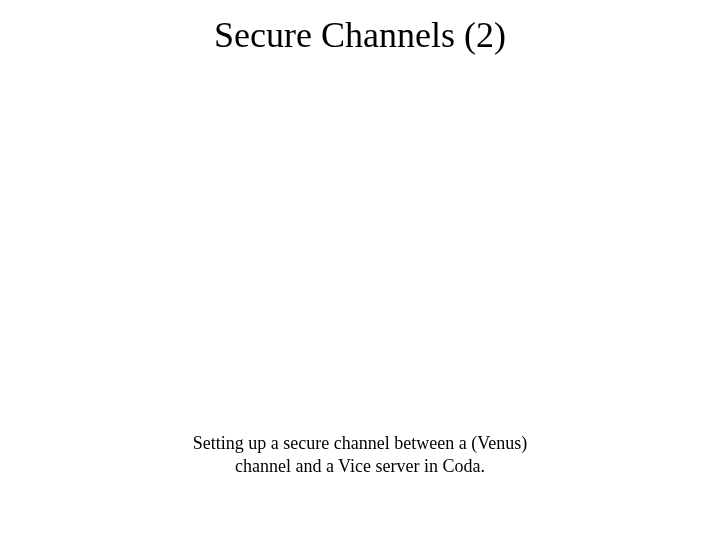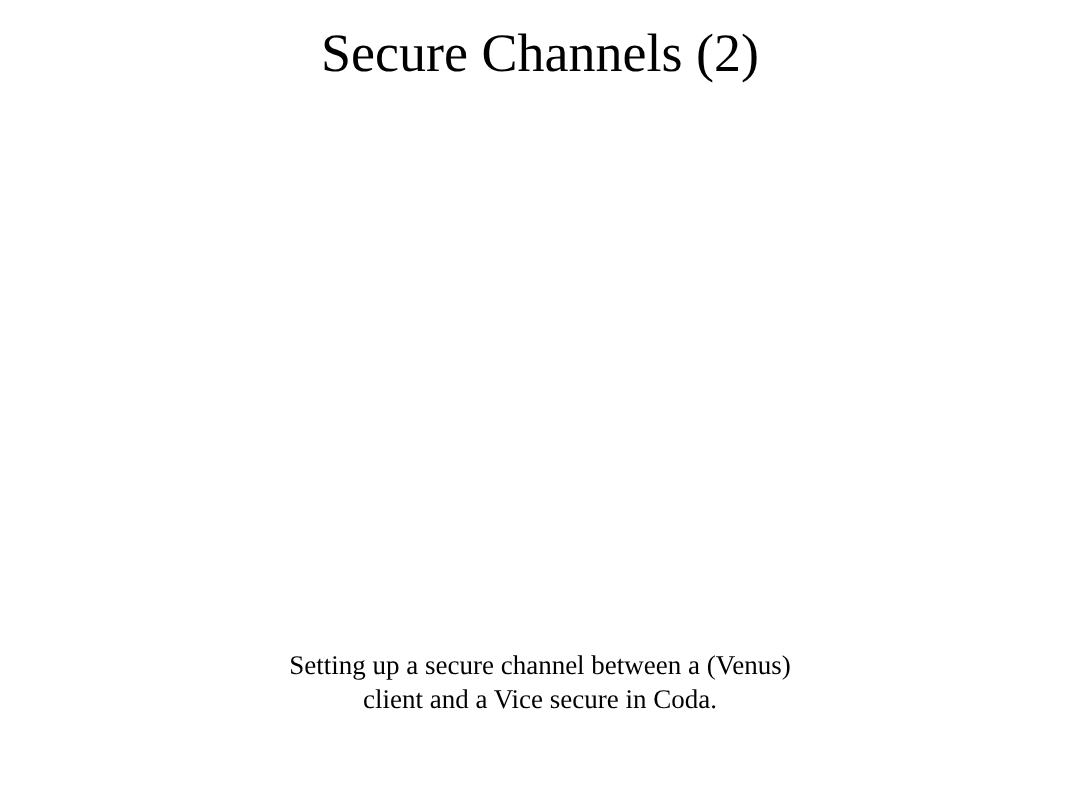--- a/index.html
+++ b/index.html
@@ -8,15 +8,15 @@
   .title { position: absolute; top: 14px; left: 0; width: 100%; text-align: center; font-size: 36px; font-weight: 400; }
   .caption { position: absolute; top: 432px; left: 140px; width: 440px; text-align: center; font-size: 18px; line-height: 1.25; }
 </style>
 </head>
 <body>
 
 <div class="slide">
   <div class="title">Secure Channels (2)</div>
   <div class="caption">
     <span>Setting up a secure channel between a (Venus)</span><br>
-    <span>client and a Vice secure in Coda.</span>
+    <span>channel and a Vice server in Coda.</span>
   </div>
 </div>
 
 </body></html>

